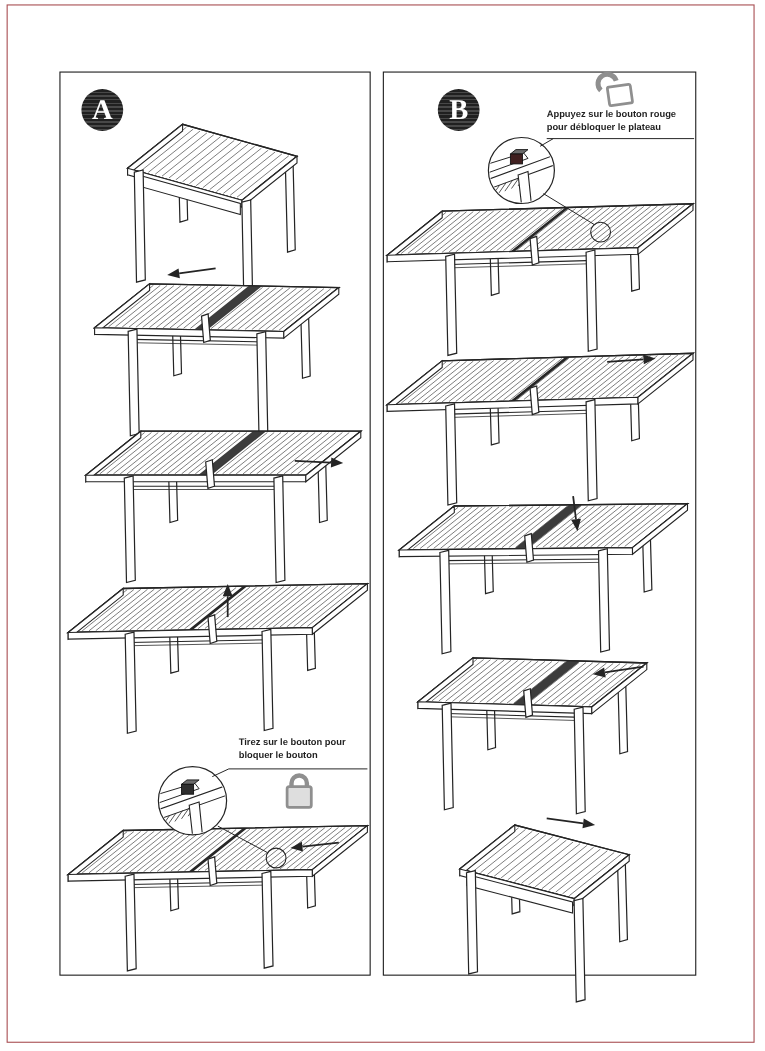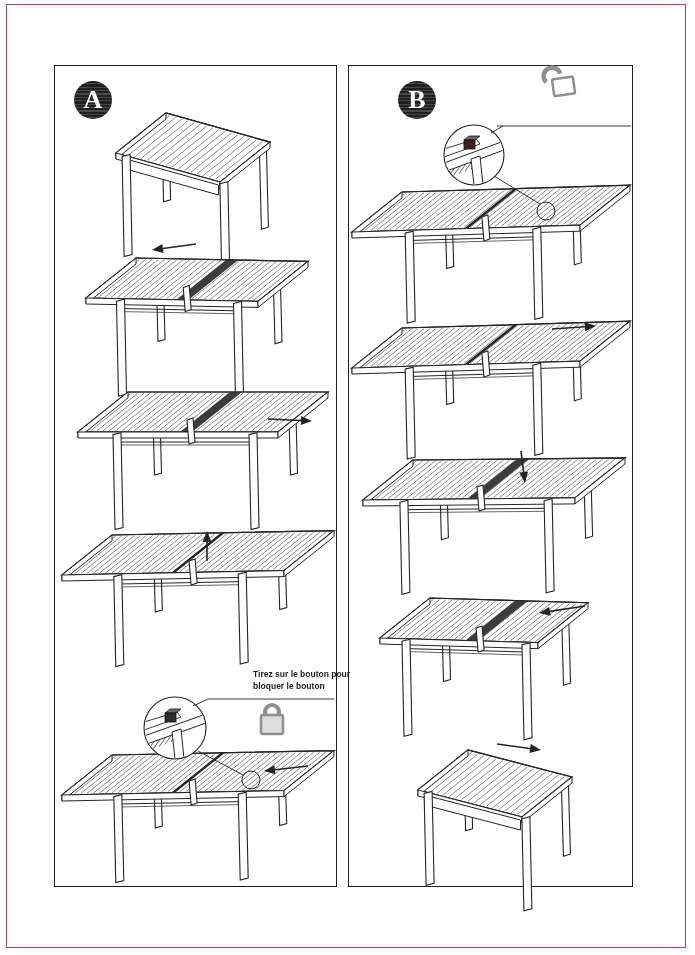--- a/index.html
+++ b/index.html
@@ -12,21 +12,21 @@
   .panel-a{left:54px;width:283px;}
   .panel-b{left:348px;width:285px;}
   .badge{position:absolute;width:38px;height:38px;border-radius:50%;
         background:repeating-linear-gradient(180deg,#202020 0 2.2px,#484848 2.2px 3.4px);
         display:flex;align-items:center;justify-content:center;
         color:#ffffff;font-family:"Liberation Serif",serif;font-weight:bold;font-size:26px;line-height:1;}
   .badge-a{left:74px;top:81px;}
   .badge-b{left:398px;top:81px;}
   .instr{position:absolute;font-size:8.5px;font-weight:bold;color:#1f1f1f;
         line-height:11.5px;letter-spacing:0;white-space:nowrap;}
-  .instr-a{left:217px;top:669px;margin-left:36px;}
+  .instr-a{left:217px;top:669px;}
   .instr-b{left:497px;top:98px;}
   .instr span{display:block;}
   svg.canvas{position:absolute;left:0;top:0;}
 </style>
 </head>
 <body>
 
 <div class="page">
   <div class="red-frame"></div>
 
@@ -36,20 +36,24 @@
   <div class="badge badge-a">
     <span>A</span>
   </div>
   <div class="badge badge-b">
     <span>B</span>
   </div>
 
   <div class="instr instr-a">
     <span>Tirez sur le bouton pour</span>
     <span>bloquer le bouton</span>
+  </div>
+  <div class="instr instr-b">
+    <span>Appuyez sur le bouton rouge</span>
+    <span>pour débloquer le plateau</span>
   </div>
 
   <svg class="canvas" id="fig-canvas" width="695" height="955" viewBox="0 0 695 955">
       <g>
         <polygon points="161.6,121.9 168.6,119.9 170.6,199.9 163.6,201.9" fill="#fff" stroke="#242424" stroke-width="1.1"></polygon>
         <polygon points="259.4,149.2 266.4,147.2 268.4,227.2 261.4,229.2" fill="#fff" stroke="#242424" stroke-width="1.1"></polygon>
         <polygon points="116.0,153.0 166.0,113.0 270.0,142.1 220.0,182.1" fill="#fff" stroke="#242424" stroke-width="1.2"></polygon>
         <line x1="122.5" y1="153.20000000000002" x2="169.5" y2="115.60000000000001" stroke="#4a4a4a" stroke-width="0.65"></line>
         <line x1="128.7" y1="154.936" x2="175.7" y2="117.336" stroke="#4a4a4a" stroke-width="0.65"></line>
         <line x1="134.9" y1="156.67200000000003" x2="181.9" y2="119.07200000000002" stroke="#4a4a4a" stroke-width="0.65"></line>

